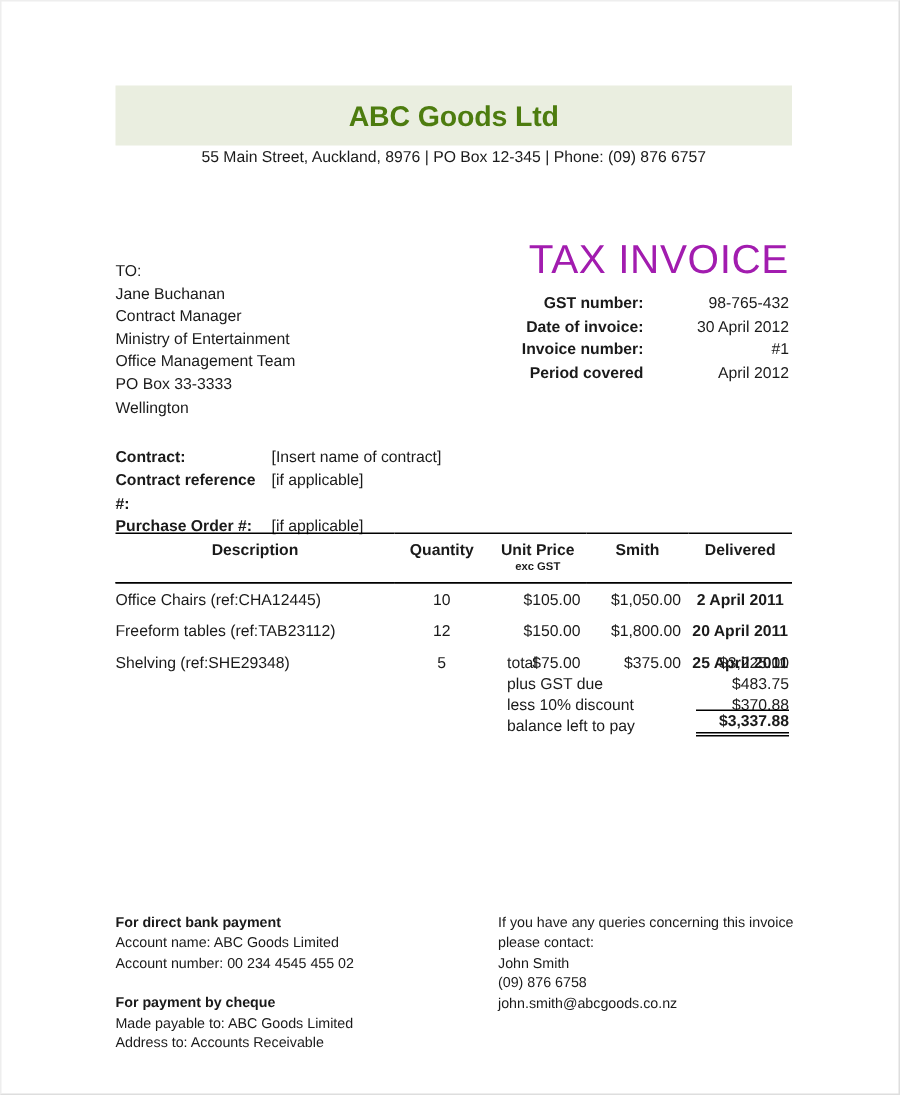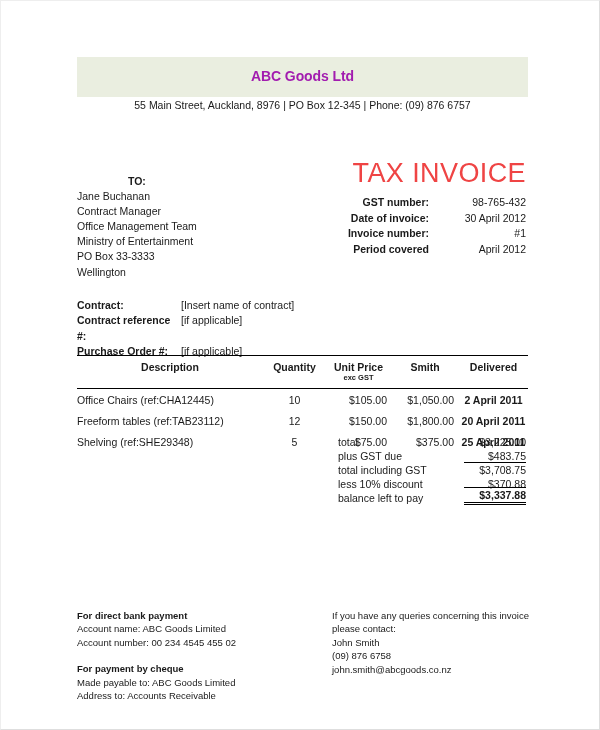--- a/index.html
+++ b/index.html
@@ -32,57 +32,56 @@
     width: 451px;
     height: 40px;
     background: #eaeee0;
   }
   .company-name {
     position: absolute;
     left: 0;
     right: 0;
     top: 11px;
     text-align: center;
-    font-size: 14px;
+    font-size: 19px;
     font-weight: bold;
     letter-spacing: -0.1px;
-    color: #a21caf;
+    color: #4d7c0f;
   }
   .company-address {
     position: absolute;
     left: 76px;
     top: 98px;
     width: 451px;
     text-align: center;
     font-size: 10.5px;
     color: #1a1a1a;
   }
 
   
   .invoice-title {
     position: absolute;
     right: 73px;
     top: 157px;
     font-size: 27px;
     font-weight: normal;
     letter-spacing: 0.4px;
-    color: #ef4444;
+    color: #a21caf;
   }
 
   
   .to-block {
     position: absolute;
     left: 76px;
     top: 173px;
     font-size: 10.5px;
     line-height: 15.1px;
   }
   .to-block .to-label {
-    font-weight: bold;
-    text-align: center;
+    font-weight: normal;
   }
 
   
   .meta-block {
     position: absolute;
     right: 73px;
     top: 194px;
     font-size: 10.5px;
     line-height: 15.6px;
   }
@@ -226,22 +225,22 @@
     <div class="company-name">ABC Goods Ltd</div>
   </div>
   <div class="company-address">55 Main Street, Auckland, 8976 | PO Box 12-345 | Phone: (09) 876 6757</div>
 
   <div class="invoice-title">TAX INVOICE</div>
 
   <div class="to-block">
     <div class="to-label">TO:</div>
     <div>Jane Buchanan</div>
     <div>Contract Manager</div>
+    <div>Ministry of Entertainment</div>
     <div>Office Management Team</div>
-    <div>Ministry of Entertainment</div>
     <div>PO Box 33-3333</div>
     <div>Wellington</div>
   </div>
 
   <div class="meta-block">
     <div class="meta-row">
       <span class="meta-label">GST number:</span>
       <span class="meta-value">98-765-432</span>
     </div>
     <div class="meta-row">
@@ -314,24 +313,20 @@
   <div class="totals">
     <div class="totals-row">
       <span class="totals-label">total</span>
       <span class="totals-value">$3,225.00</span>
     </div>
     <div class="totals-row">
       <span class="totals-label">plus GST due</span>
       <span class="totals-value">$483.75</span>
     </div>
     <div class="totals-row">
-      <span class="totals-label">total including GST</span>
-      <span class="totals-value rule-top">$3,708.75</span>
-    </div>
-    <div class="totals-row">
       <span class="totals-label">less 10% discount</span>
       <span class="totals-value">$370.88</span>
     </div>
     <div class="totals-row">
       <span class="totals-label">balance left to pay</span>
       <span class="totals-value rule-top strong double-bot">$3,337.88</span>
     </div>
   </div>
 
   <div class="footer-left">

